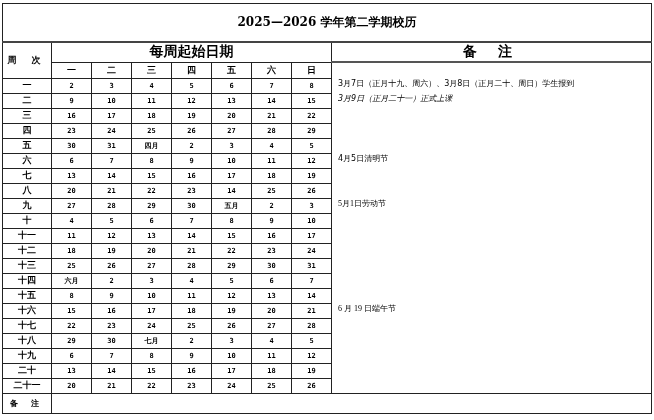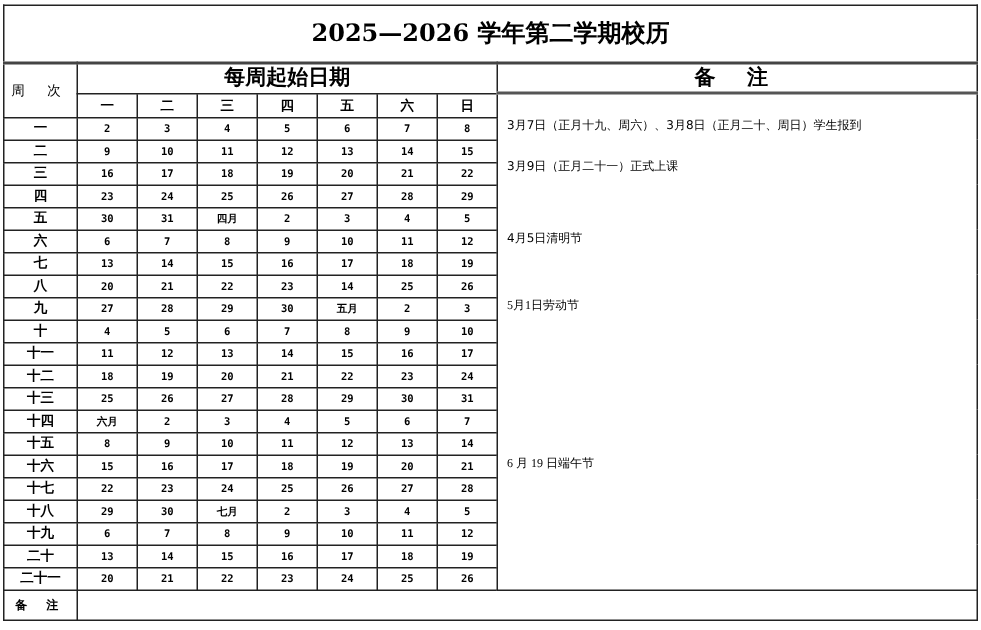--- a/index.html
+++ b/index.html
@@ -1,23 +1,23 @@
 <!DOCTYPE html>
 <html><head>
 <meta charset="utf-8">
 <style>
   html, body { margin:0; padding:0; background:#ffffff; }
   body { width:654px; height:420px; position:relative; overflow:hidden;
          font-family:"DejaVu Sans", sans-serif; color:#000; }
   table.cal { position:absolute; left:2px; top:3px; border-collapse:collapse; table-layout:fixed; }
   table.cal td { border:1px solid #222; padding:0; text-align:center; vertical-align:middle;
                  overflow:hidden; white-space:nowrap; }
-  .title-cell { height:37px; font-family:"DejaVu Serif", serif; font-weight:bold; font-size:16px; border-bottom:2px solid #444 !important; }
+  .title-cell { height:37px; font-family:"DejaVu Serif", serif; font-weight:bold; font-size:12px; border-bottom:2px solid #444 !important; }
   .hdr { font-weight:bold; font-size:14px; }
-  .hdr-week { font-size:9px; font-weight:normal; letter-spacing:6px;margin-left:32px; }
+  .hdr-week { font-size:9px; font-weight:bold; letter-spacing:6px;margin-left:32px; }
   .day-hdr td.d { height:15px; font-size:9px; font-weight:bold; }
   .num { font-size:7px; font-weight:bold; font-family:"DejaVu Sans Mono", monospace; }
   .wk { font-size:9px; font-weight:bold; }
   tr.data td { height:14px; }
   .remarks-col { vertical-align:top !important; text-align:center; position:relative; border-top:2px solid #555 !important; }
   .note { position:absolute; left:6px; font-size:8px; white-space:nowrap; }
   .note.serif { font-family:Liberation Serif, serif; }
   .foot-label { font-size:8px; font-weight:bold; letter-spacing:5px; height:19px; }
 </style>
 </head>
@@ -47,21 +47,21 @@
     <tr class="day-hdr">
       <td class="d">一</td>
       <td class="d">二</td>
       <td class="d">三</td>
       <td class="d">四</td>
       <td class="d">五</td>
       <td class="d">六</td>
       <td class="d">日</td>
       <td rowspan="22" class="remarks-col" id="remarks-cell">
           <span class="note" style="top: 15px;">3月7日（正月十九、周六）、3月8日（正月二十、周日）学生报到</span>
-          <span class="note" style="top: 42px;">3月9日（正月二十一）正式上课</span>
+          <span class="note" style="top: 30px; font-style: italic;">3月9日（正月二十一）正式上课</span>
           <span class="note" style="top: 90px;">4月5日清明节</span>
           <span class="note" style="top: 135px; font-family: Liberation Serif, serif;">5月1日劳动节</span>
           <span class="note serif" style="top: 240px;">6 月 19 日端午节</span>
           <span class="note serif" style="top: 314px; margin-top: 38px;">7 月 20 日进入暑假</span>
         </td>
     </tr>
   <tr class="data">
         <td class="wk">一</td>
         <td class="num">2</td>
         <td class="num">3</td>

